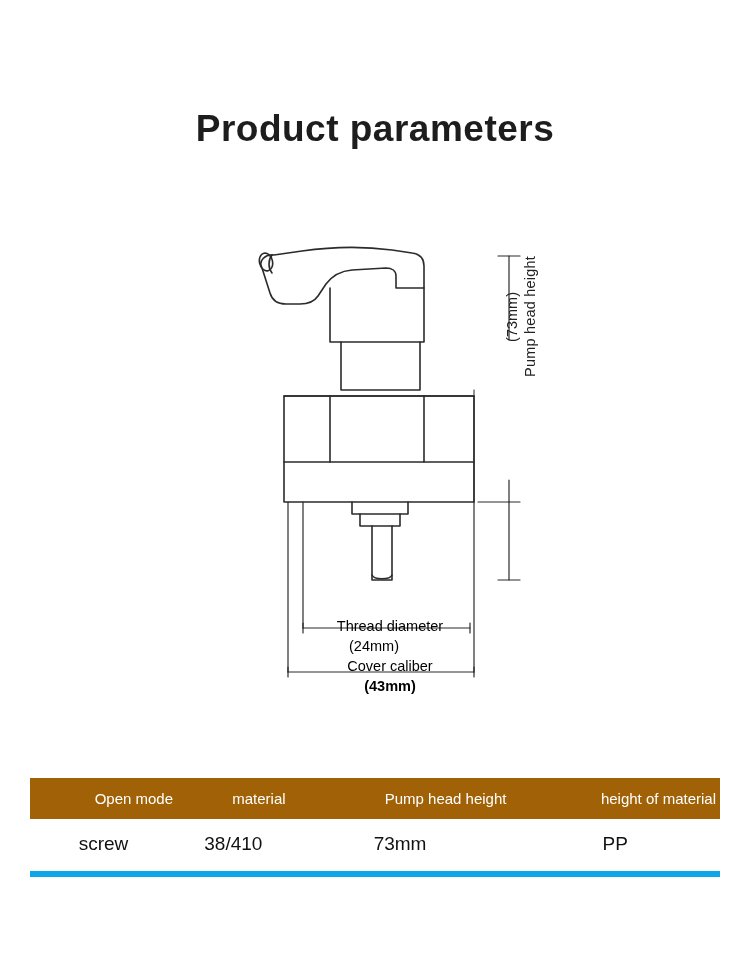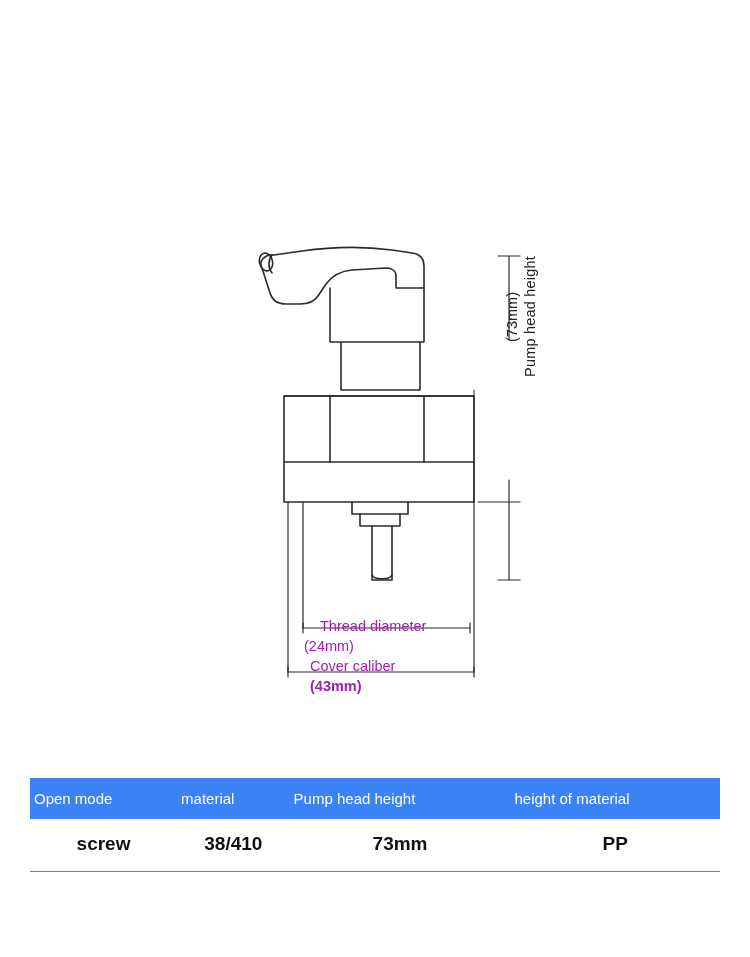--- a/index.html
+++ b/index.html
@@ -45,22 +45,22 @@
   }
 
   .diagram svg {
     display: block;
   }
 
   
   .dim-label {
     position: absolute;
     font-size: 14.5px;
-    color: #a21caf;
-    text-align: left;
+    color: #000000;
+    text-align: center;
     white-space: nowrap;
   }
 
   
   .vert-wrap {
     position: absolute;
     left: 505px;
     top: 256px;
     width: 26px;
     height: 250px;
@@ -88,41 +88,42 @@
     position: absolute;
     top: 778px;
     left: 30px;
     width: 690px;
   }
   .spec-table table {
     border-collapse: collapse;
     width: 690px;
   }
   .spec-table thead th {
-    background: #3b82f6;
+    background: #a16207;
     color: #ffffff;
     font-weight: normal;
     font-size: 15px;
     padding: 12px 4px;
-    text-align: left;
+    text-align: right;
   }
   .spec-table tbody td {
     font-size: 19px;
     color: #111111;
     text-align: center;
     padding: 14px 4px 16px 4px;
-    border-bottom: 1px solid #0ea5e9;
-    font-weight: 700;
+    border-bottom: 6px solid #0ea5e9;
+    font-weight: 400;
   }
 </style>
 </head>
 <body>
 
 <div class="page">
 
+  <div class="title">Product parameters</div>
 
   <div class="diagram">
     <svg width="750" height="500" viewBox="0 0 750 500" xmlns="http://www.w3.org/2000/svg">
       <g fill="none" stroke="#2b2b2b" stroke-width="1.6" stroke-linejoin="round" stroke-linecap="round">
 
         <path d="M262 38 C258 31, 265 24, 274 25 L302 21 C330 17, 362 16, 392 20 L412 23
                  C420 24, 424 29, 424 36 L424 58
                  L396 58
                  L396 46 C396 41, 392 38, 386 38
                  L352 40 C340 41, 332 46, 326 54

